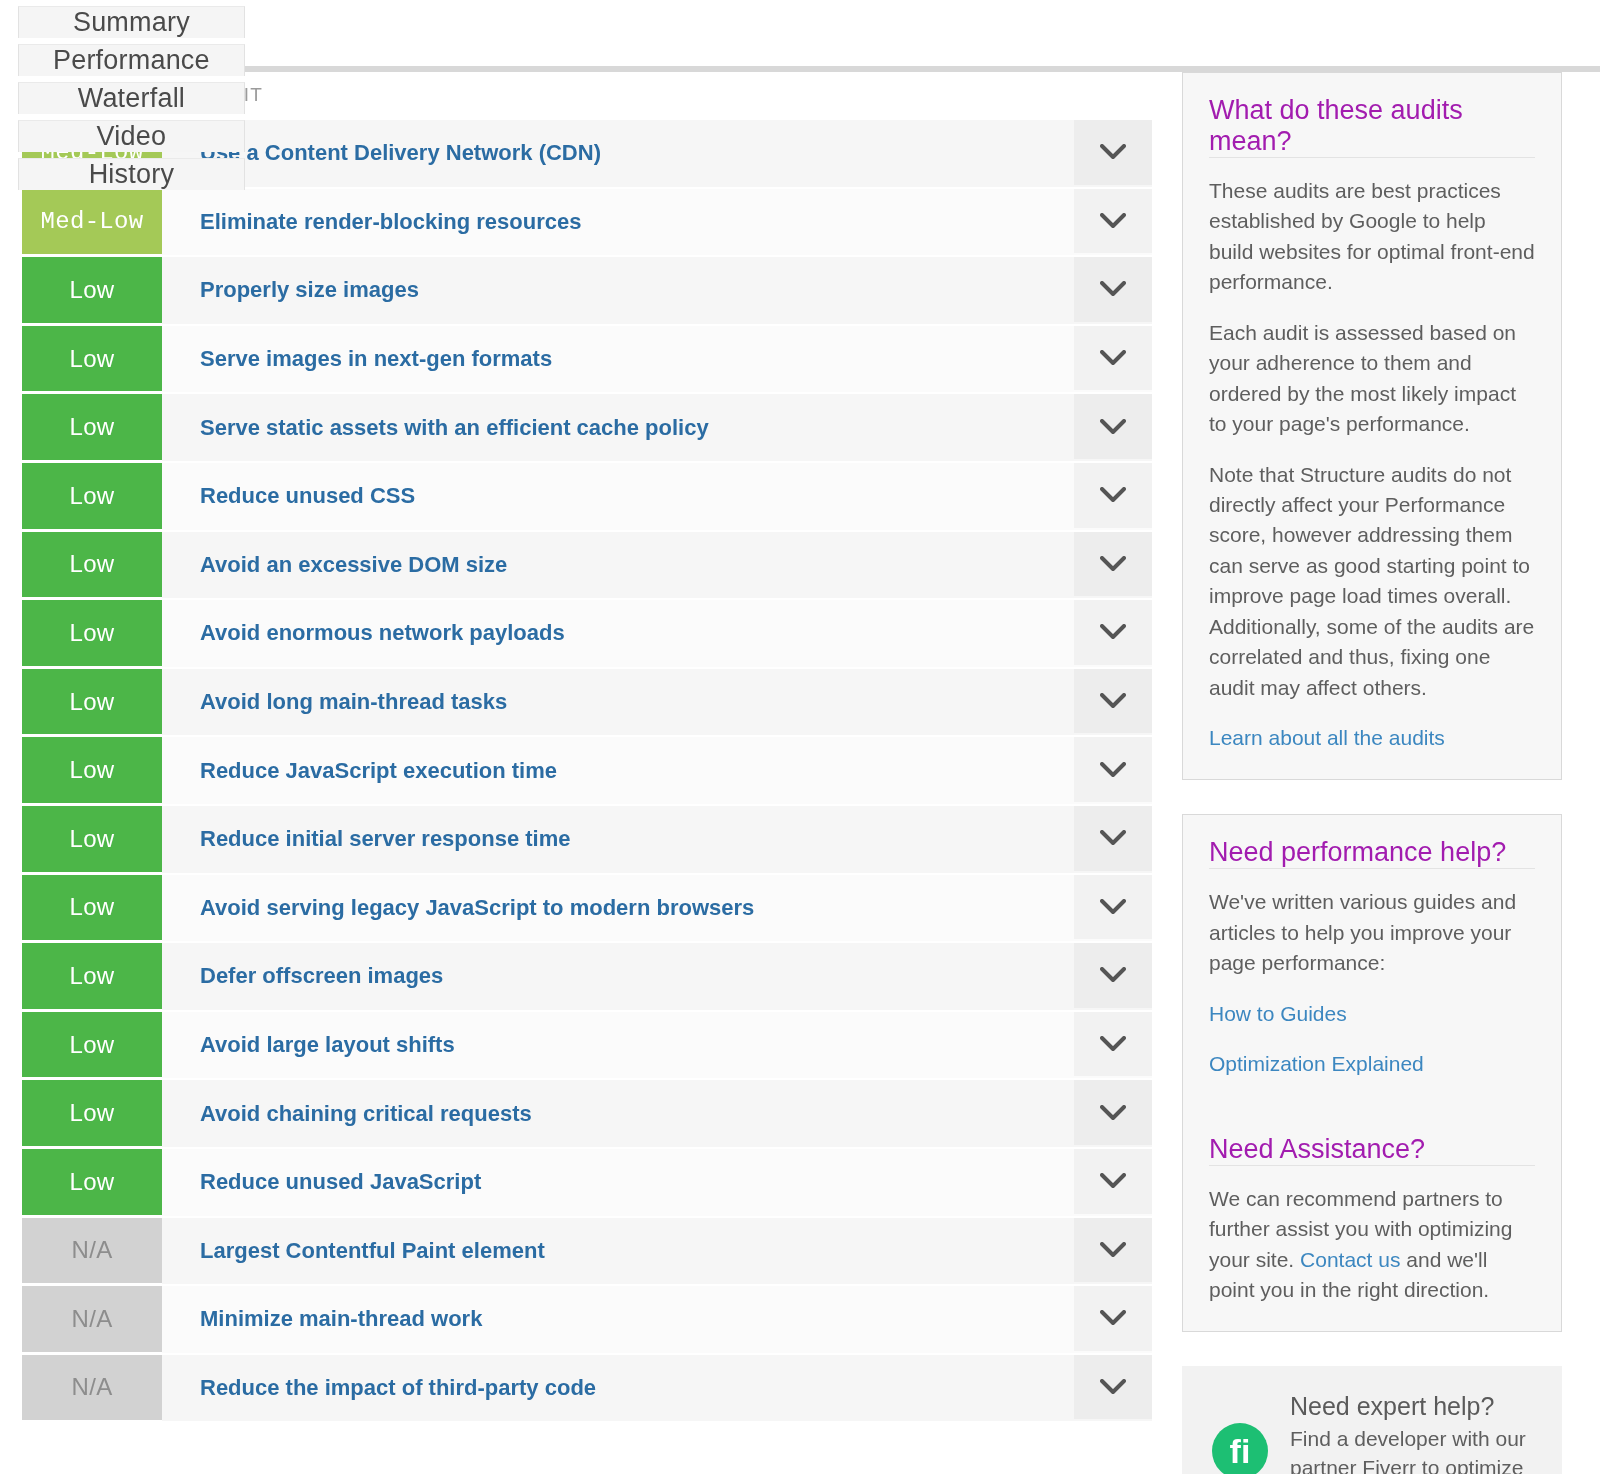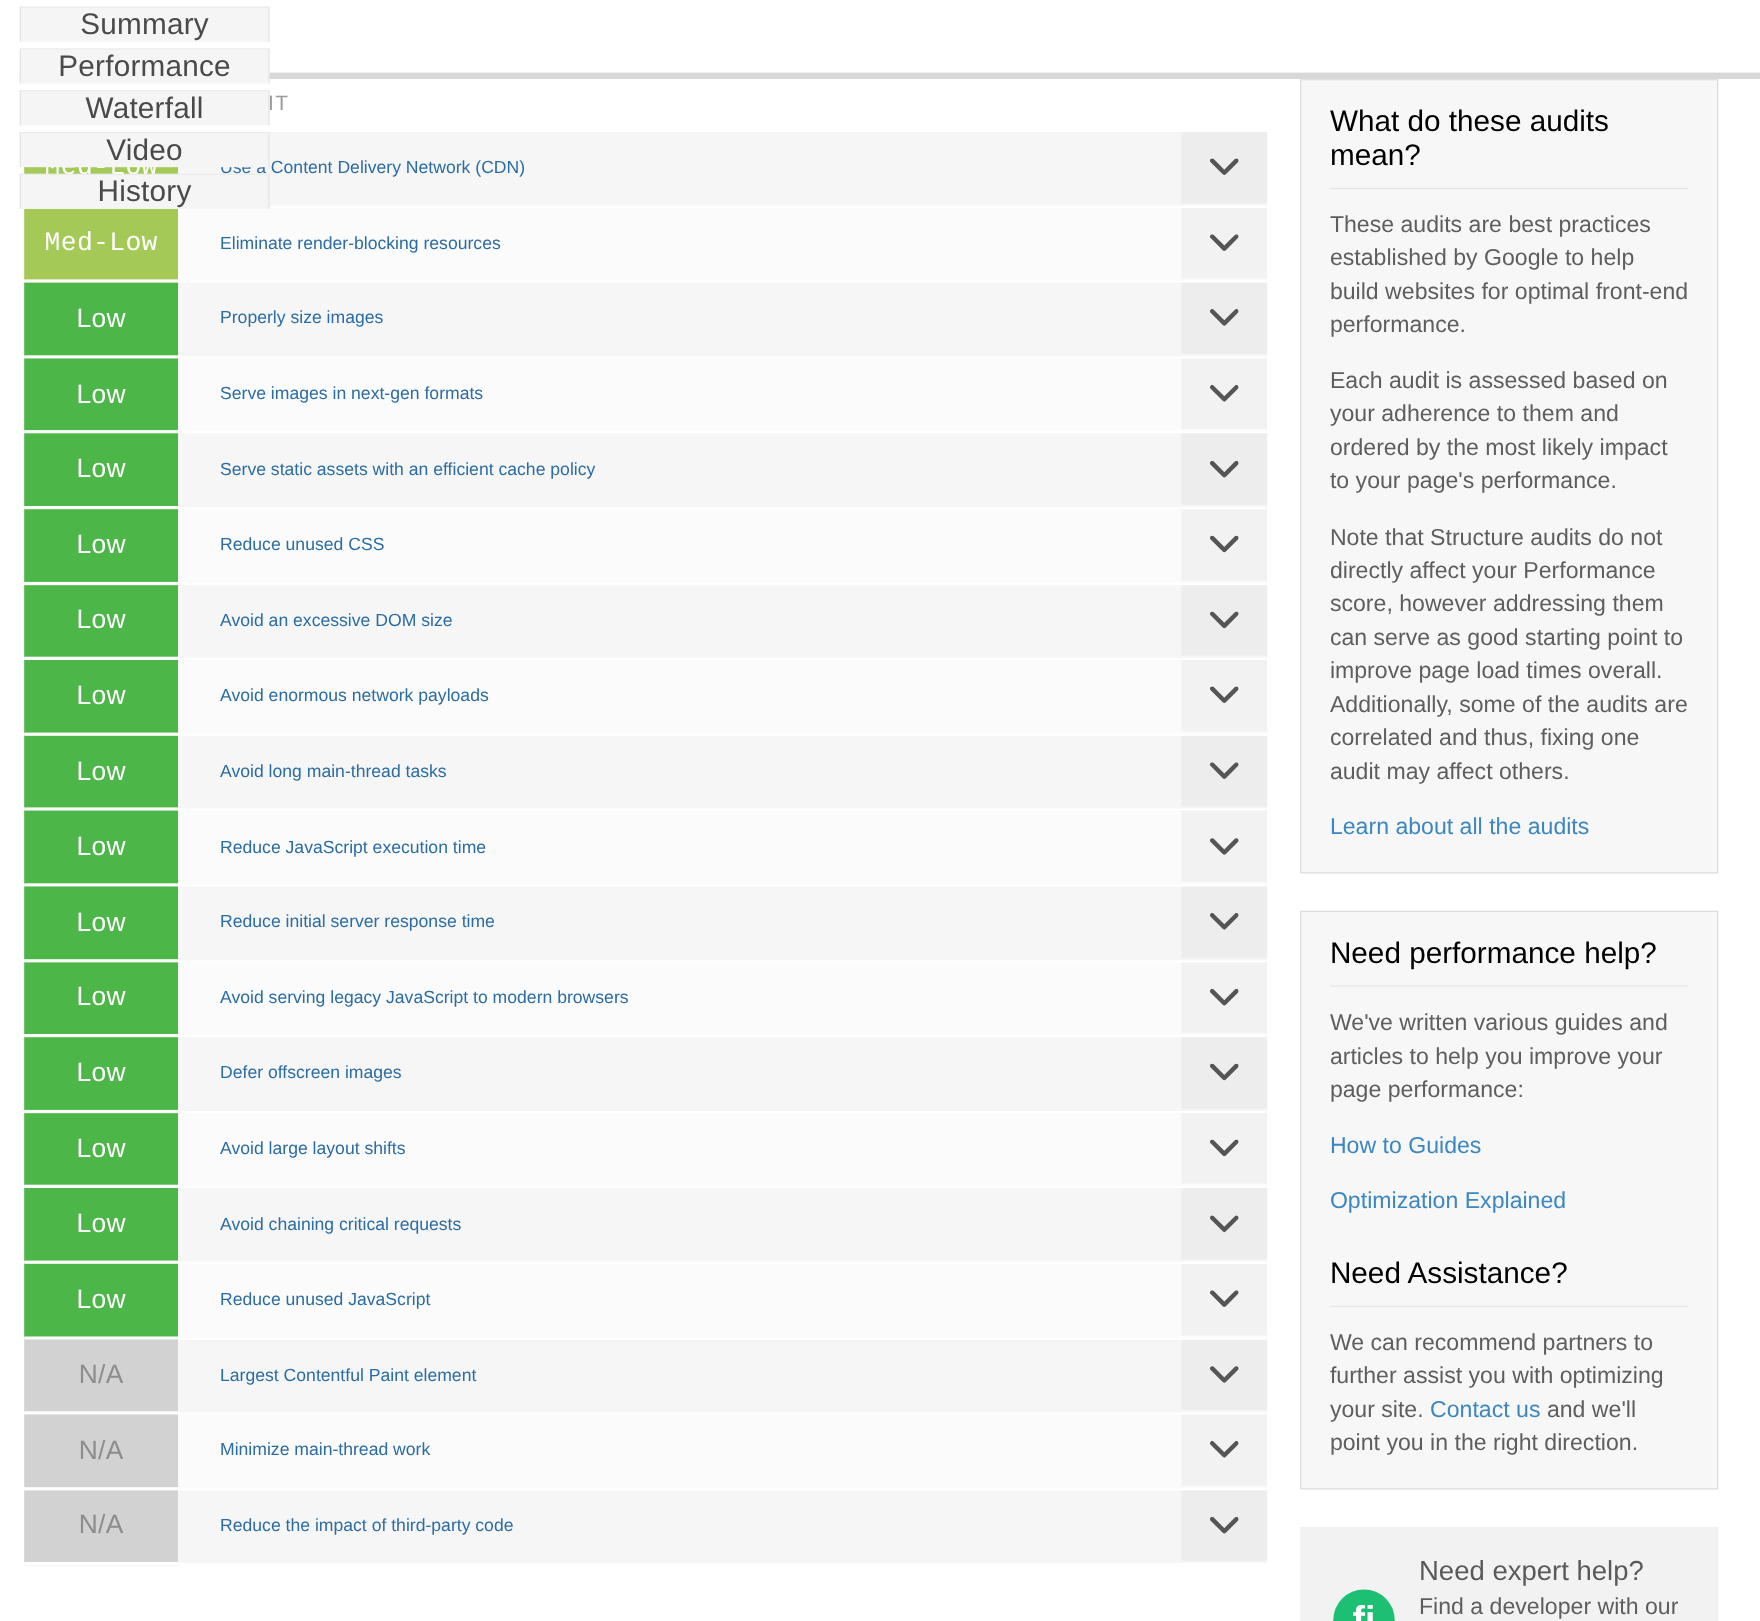--- a/index.html
+++ b/index.html
@@ -129,22 +129,22 @@
     flex: 1 1 auto;
     display: flex;
     align-items: center;
     background: #f6f6f6;
     border-bottom: 2px solid #ffffff;
     position: relative;
   }
   .audit-row.alt .body { background: #fbfbfb; }
   .audit-row .title {
     padding-left: 38px;
-    font-size: 16px;
-    font-weight: normal;
+    font-size: 22px;
+    font-weight: bold;
     color: #2b6ca3;
     cursor: pointer;
   }
   .audit-row .chev {
     position: absolute;
     right: 0;
     top: 0;
     bottom: 2px;
     width: 78px;
     display: flex;
@@ -165,27 +165,26 @@
   }
   .panel {
     background: #f7f7f7;
     border: 1px solid #d9d9d9;
     padding: 22px 26px 26px 26px;
     margin-bottom: 34px;
   }
   .panel h3 {
     font-size: 27px;
     font-weight: normal;
-    color: #000000;
-    padding-bottom: 14px;
+    color: #a21caf;
     border-bottom: 1px solid #e3e3e3;
     margin-bottom: 18px;
   }
   .panel h3.sub {
-    margin-top: 34px;
+    margin-top: 54px;
   }
   .panel p {
     font-size: 21px;
     line-height: 1.45;
     color: #5e5e5e;
     margin-bottom: 20px;
   }
   .panel p:last-child { margin-bottom: 0; }
   .panel a {
     color: #3c87c0;

